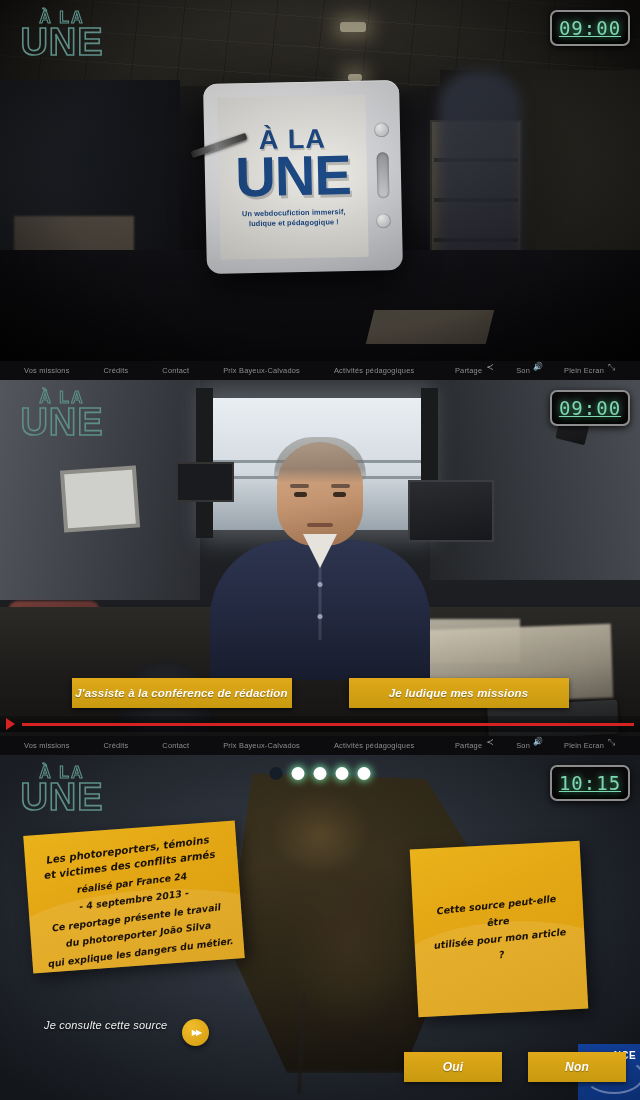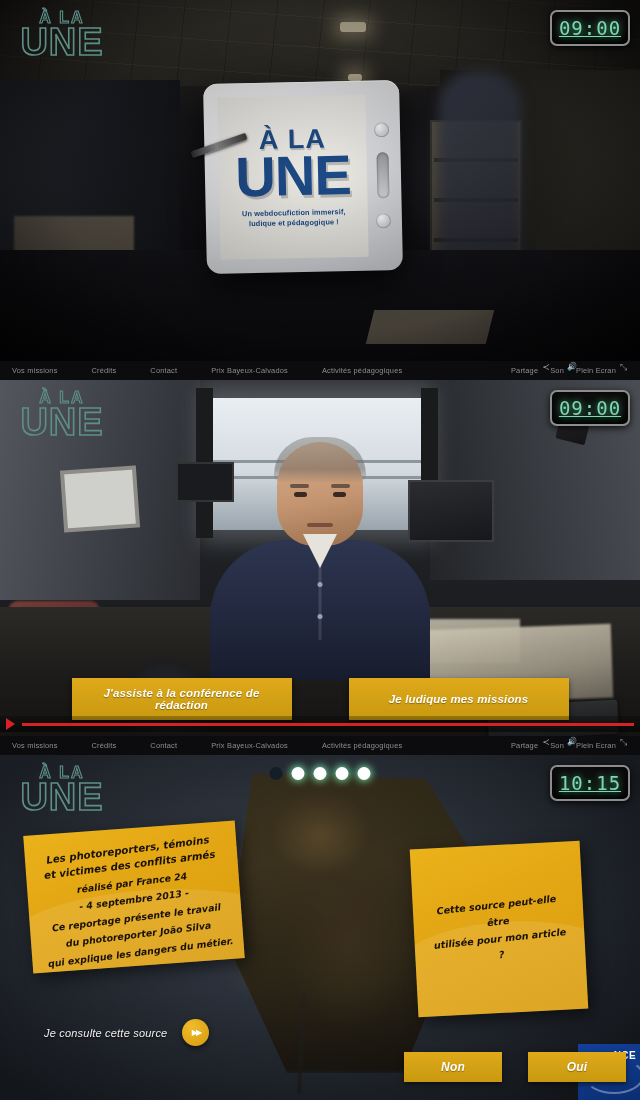--- a/index.html
+++ b/index.html
@@ -202,21 +202,21 @@
   }
   .s2-button{ position:absolute; left:50%; transform:translateX(-50%);
               width:5px; height:5px; border-radius:50%; background:#9aa0b4; }
 
   
   .btn-row{ position:absolute; left:0; right:0; top:298px; display:flex;
             justify-content:center; gap:57px; }
   .gold-btn{
     background:linear-gradient(180deg,#dfa91a 0%,#c8990f 100%);
     color:#fff; font-style:italic; font-size:11.5px; font-weight:bold;
-    padding:9px 12px; text-align:center; border:none; cursor:pointer;
+    padding:9px 0; text-align:center; border:none; cursor:pointer;
     box-shadow:0 2px 5px rgba(0,0,0,.55); letter-spacing:.15px;
     text-shadow:0 1px 1px rgba(0,0,0,.35);
   }
   #btn-conference{ width:220px; }
   #btn-missions{ width:220px; }
 
   
   .scrubber{
     position:absolute; left:0; right:0; bottom:23px; height:16px;
     display:flex; align-items:center; padding:0 6px; gap:7px;
@@ -226,25 +226,25 @@
     width:0;height:0;border-left:9px solid #d62222;
     border-top:6px solid transparent;border-bottom:6px solid transparent; flex:0 0 auto;
   }
   .track{ flex:1 1 auto; height:3px; background:#7a1414; position:relative; }
   .track-fill{ position:absolute; left:0; top:0; height:100%; background:#d62222; }
 
   
   .navbar{
     position:absolute; left:0; right:0; bottom:0; height:19px;
     background:#0c0c0e; display:flex; align-items:center;
-    padding:0 12px; font-size:7.4px; color:#8e8e90; letter-spacing:.2px;
+    padding:0 24px; font-size:7.4px; color:#8e8e90; letter-spacing:.2px;
   }
   .nav-left{ display:flex; gap:0; }
   .nav-left span{ margin-right:34px; cursor:pointer; white-space:nowrap; }
-  .nav-right{ margin-left:auto; display:flex; align-items:flex-start; }
+  .nav-right{ margin-left:auto; display:flex; align-items:flex-start; gap:22px; }
   .nav-right .ni{ display:flex; align-items:center; gap:4px; cursor:pointer; white-space:nowrap; }
   .ico{ display:inline-block; width:8px; height:8px; position:relative; }
   .ico-share:before{ content:"\227A"; position:absolute; left:0; top:-5px; font-size:9px; color:#9a9a9c;}
   .ico-sound:before{ content:"\1F50A"; position:absolute; left:-1px; top:-5px; font-size:8px; color:#9a9a9c;}
   .ico-full:before{ content:"\2921"; position:absolute; left:0; top:-5px; font-size:9px; color:#9a9a9c;}
 
   
   .logo{ position:absolute; left:14px; top:10px; width:96px;
          color:#5d8f88; line-height:1; pointer-events:none; }
   .logo .l1{ font-size:16px; font-weight:bold; letter-spacing:2px; text-align:center;
@@ -326,21 +326,21 @@
     left:414px; top:90px; width:170px; height:168px; transform:rotate(-3deg);
     padding:52px 16px 0 16px;
   }
   .hw{ font-family:"DejaVu Sans", sans-serif; font-style:italic; font-weight:bold;
        position:relative; z-index:2; transform:rotate(-3deg); }
   .hw-t1{ font-size:10.2px; line-height:1.5; text-align:center; }
   .hw-t2{ font-size:9.4px; line-height:1.55; text-align:center; margin-top:3px; }
   .hw-q{ font-size:9.6px; line-height:1.75; text-align:center; }
 
   .consult{
-    position:absolute; left:44px; bottom:54px; display:flex; align-items:center; gap:15px;
+    position:absolute; left:44px; bottom:54px; display:flex; align-items:flex-start; gap:15px;
     cursor:pointer;
   }
   .consult .lbl{ color:#efefef; font-size:11px; font-style:italic; letter-spacing:.2px;
                  text-shadow:0 1px 2px rgba(0,0,0,.8); }
   .consult .circ{
     width:27px; height:27px; border-radius:50%;
     background:radial-gradient(circle at 35% 30%,#f0bc2c,#d39a0d);
     display:flex; align-items:center; justify-content:center;
     box-shadow:0 2px 5px rgba(0,0,0,.6);
   }
@@ -542,22 +542,22 @@
         <div class="hw-q">utilisée pour mon article ?</div>
       </div>
     </div>
 
     <div class="consult">
       <span class="lbl">Je consulte cette source</span>
       <span class="circ"></span>
     </div>
 
     <div class="yn-row">
+      <button class="gold-btn">Oui</button>
       <button class="gold-btn">Non</button>
-      <button class="gold-btn">Oui</button>
     </div>
 
     <div class="logo">
       <div class="l1">À LA</div>
       <div class="l2">UNE</div>
     </div>
 
     <div class="clock">
       <span>10:15</span>
     </div>

